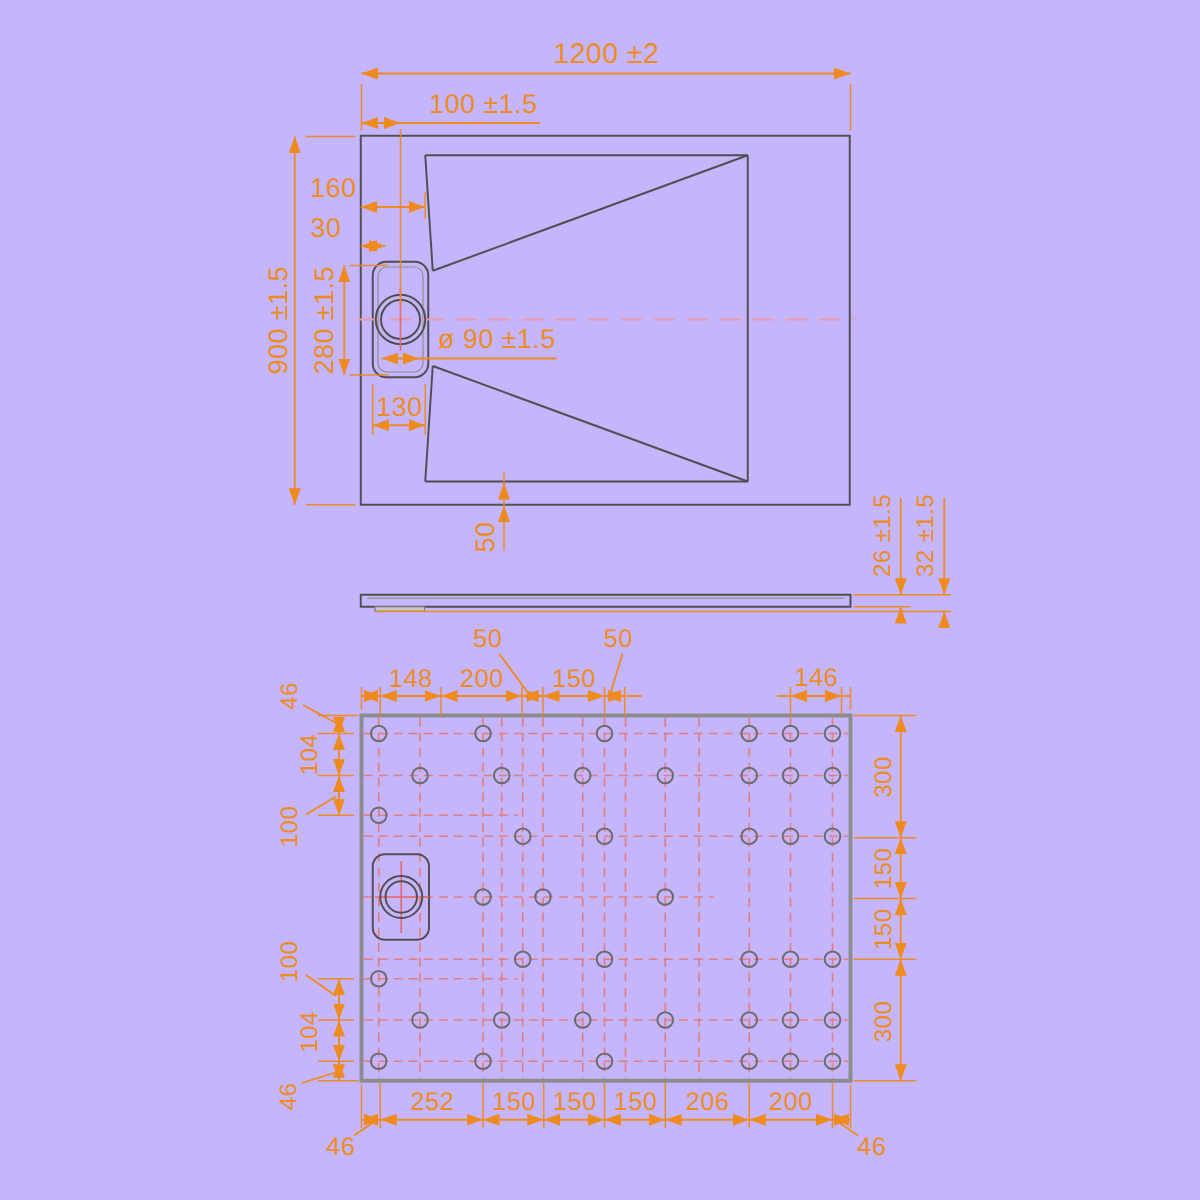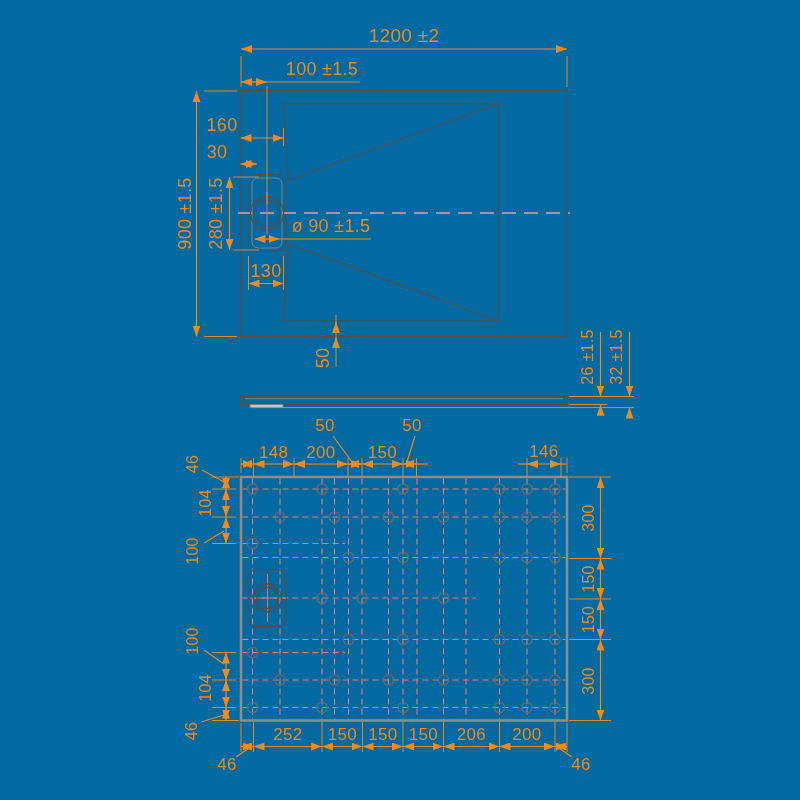--- a/index.html
+++ b/index.html
@@ -1,16 +1,16 @@
 <!DOCTYPE html>
 <html><head>
 <meta charset="utf-8">
 <style>
   html,body{margin:0;padding:0;background:#ffffff;}
-  .canvas{position:relative;width:800px;height:800px;background:#0369a1;overflow:hidden;}
+  .canvas{position:relative;width:800px;height:800px;background:#c4b5fd;overflow:hidden;}
   svg{position:absolute;left:0;top:0;}
   text{font-family:"Liberation Sans", sans-serif;fill:#ee8a1e;letter-spacing:.3px;}
   .fs19{font-size:19px;}
   .fs18{font-size:18px;}
   .fs17{font-size:17px;}
   .fs16{font-size:16px;}
   .mid{text-anchor:middle;}
   .dimline{stroke:#ee8a1e;stroke-width:1.2;fill:none;}
   .extline{stroke:#ee8a1e;stroke-width:1;fill:none;opacity:.95;}
   .gray{stroke:#4f4f4f;stroke-width:1.3;fill:none;}

